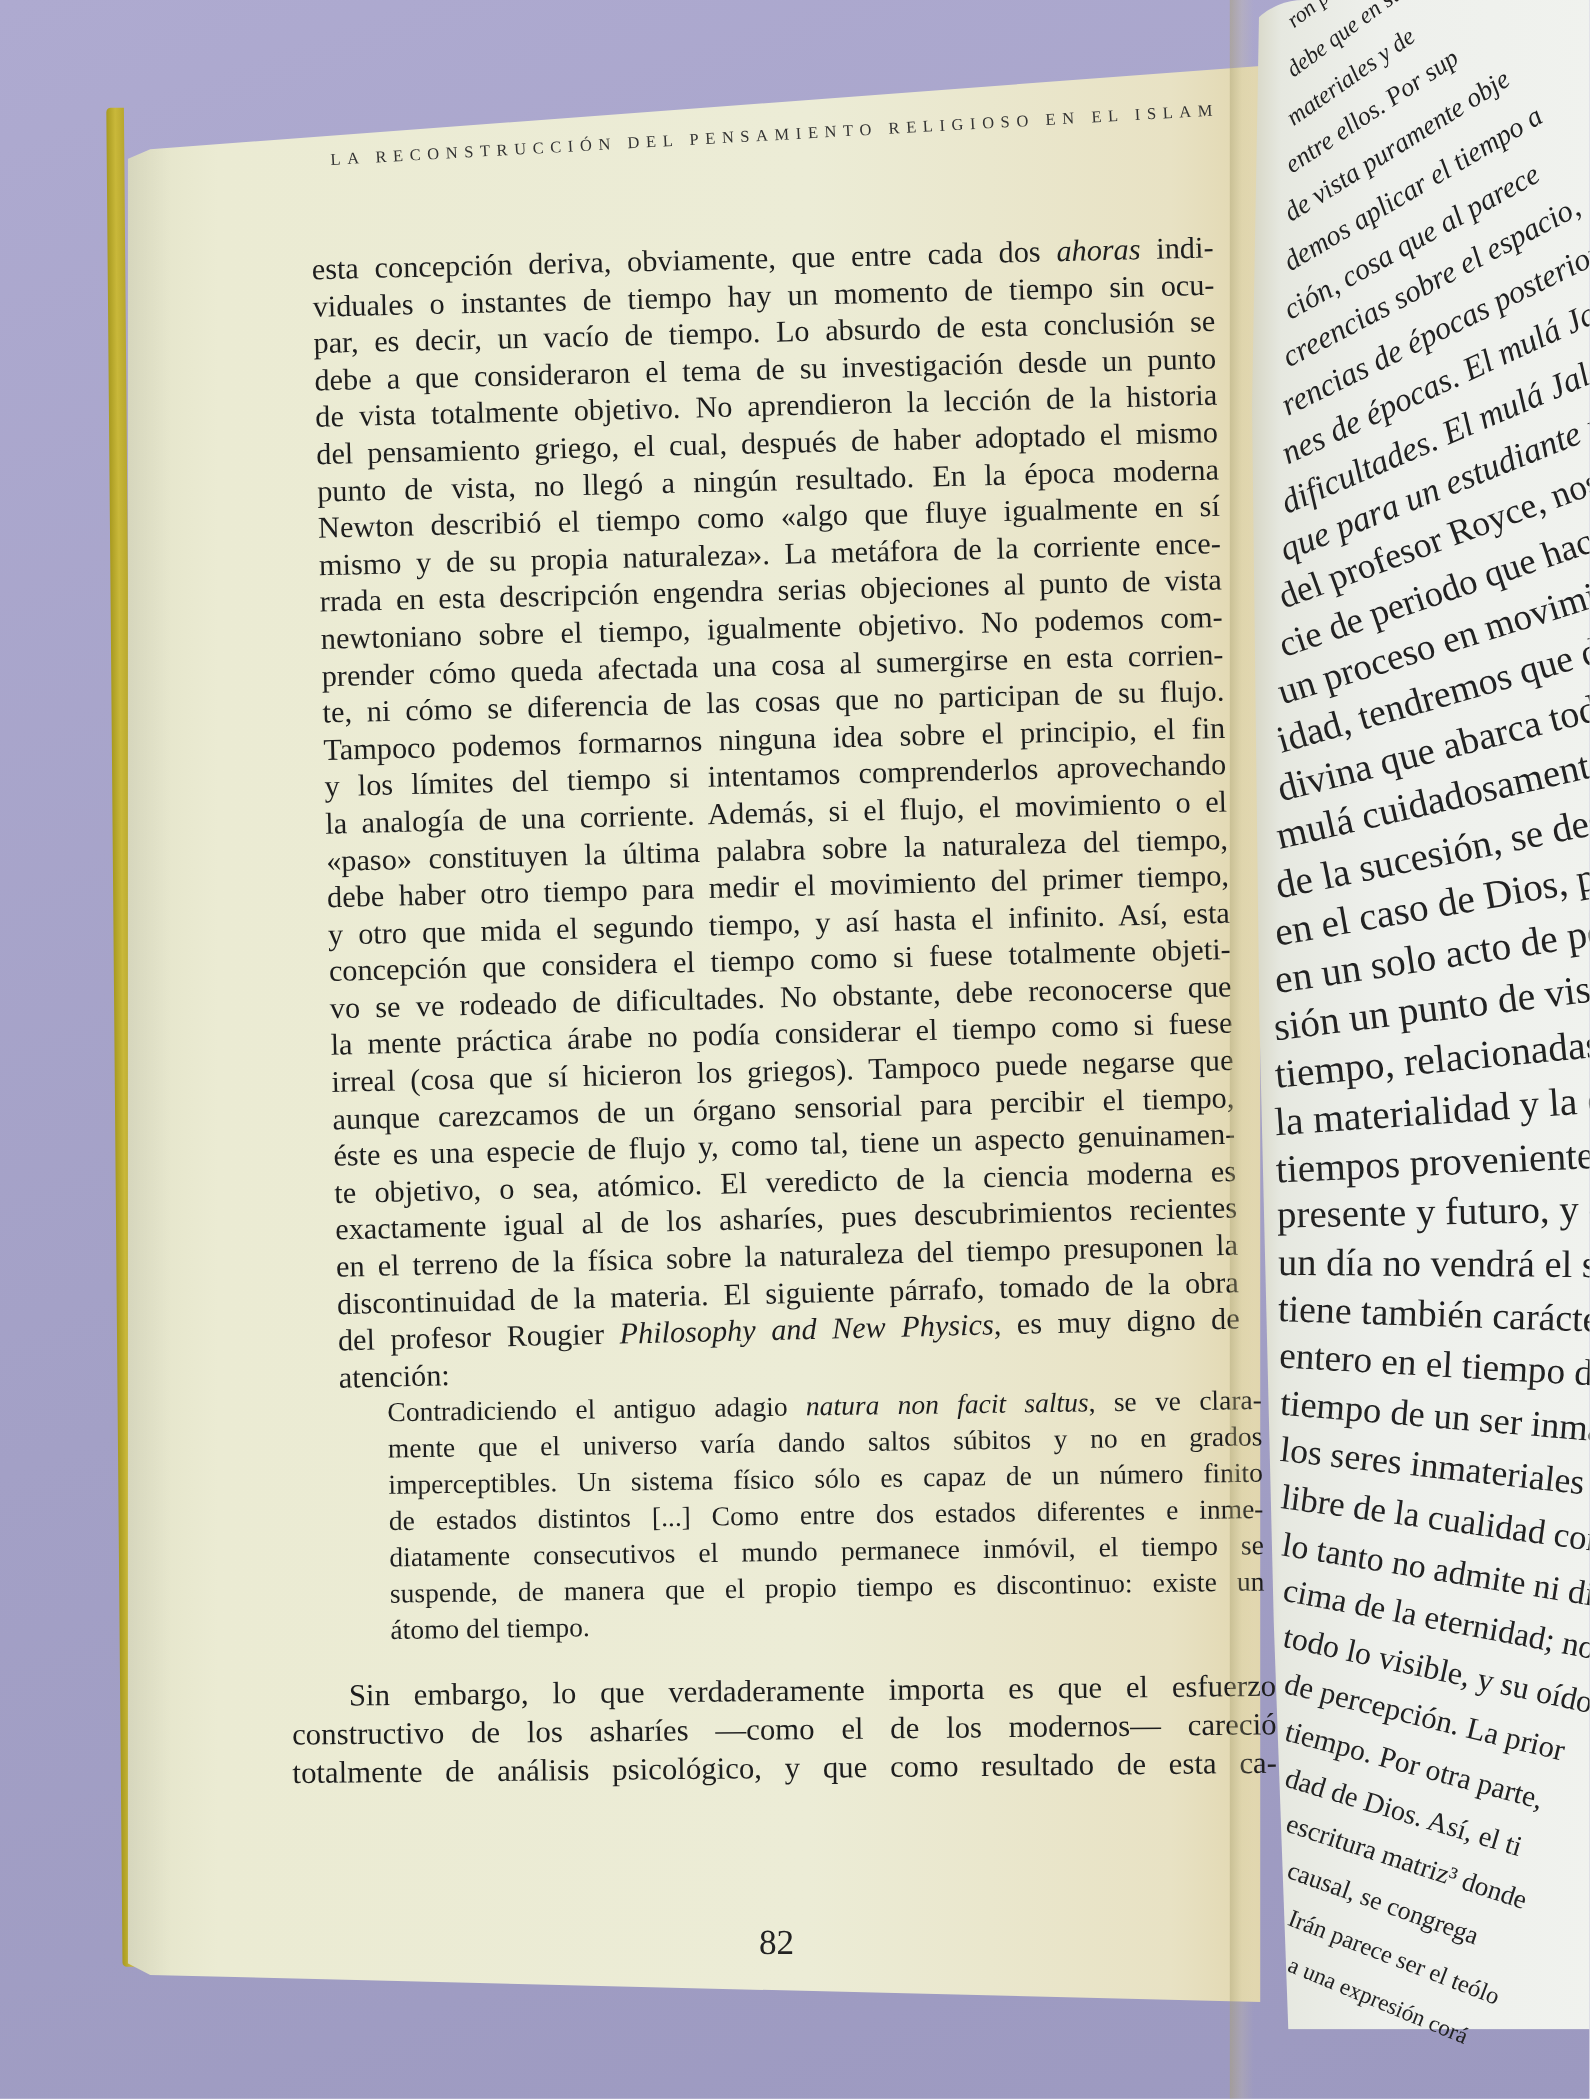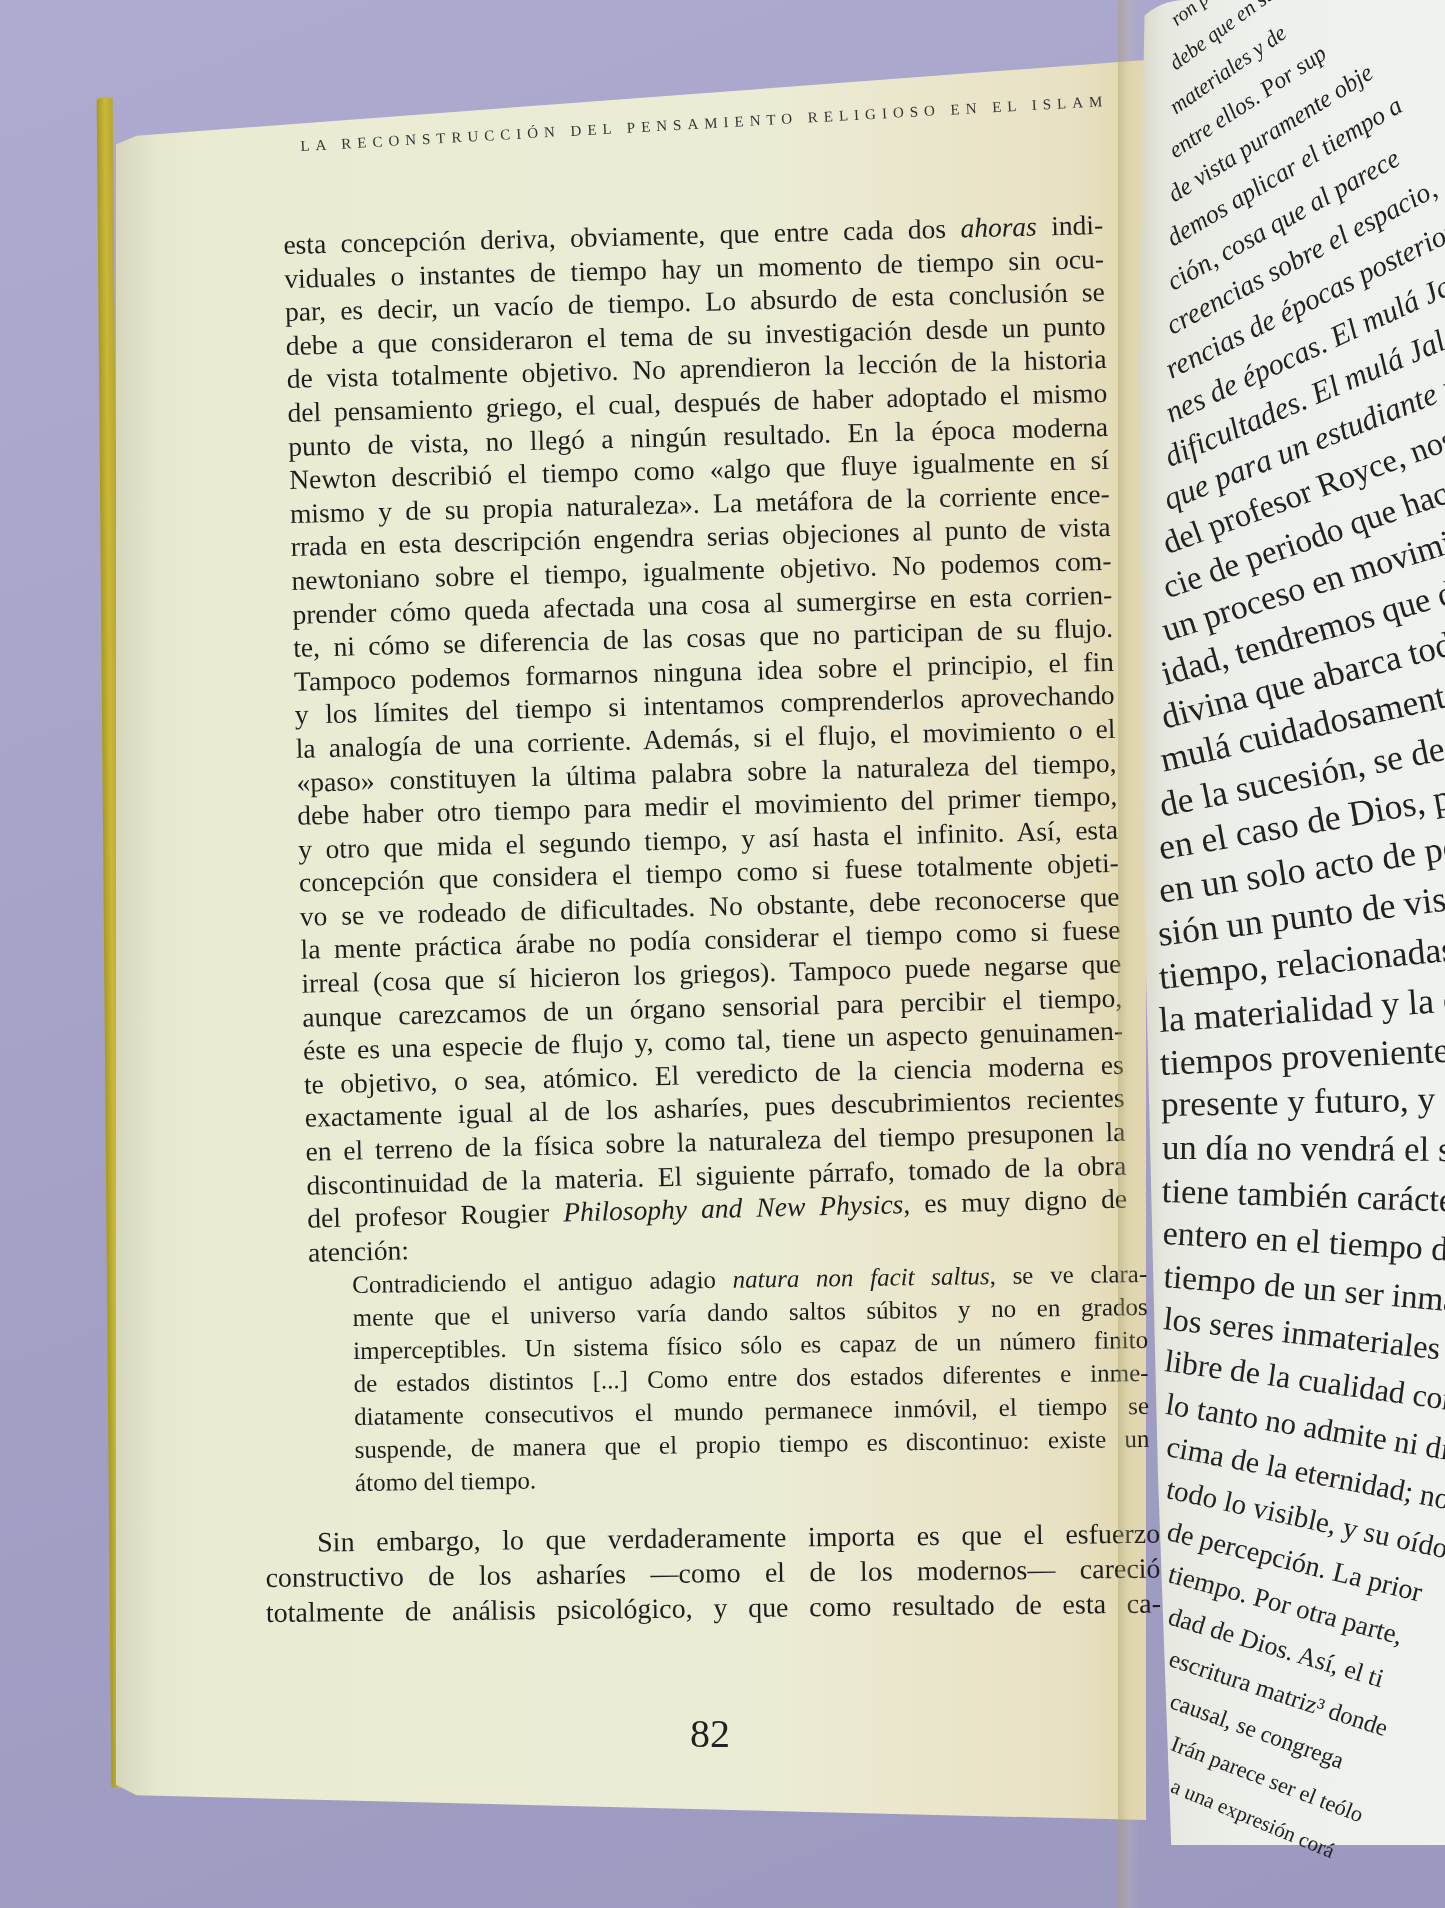--- a/index.html
+++ b/index.html
@@ -23,22 +23,22 @@
   .quote{position:absolute;left:352px;top:1268px;width:795px;
        font-family:"Liberation Serif",serif;font-size:25px;line-height:33px;color:#1e1e1e;
        transform:rotate(-0.8deg);transform-origin:left top;}
   .quote .line{display:block;white-space:nowrap;text-align:justify;text-align-last:justify;}
   .quote .line.last{text-align-last:left;}
   .closing{position:absolute;left:265px;top:1525px;width:895px;
        font-family:"Liberation Serif",serif;font-size:28px;line-height:35px;color:#1e1e1e;
        transform:rotate(-0.6deg);transform-origin:left top;}
   .closing .line{display:block;white-space:nowrap;text-align:justify;text-align-last:justify;}
   .closing .line.indent{padding-left:52px;}
-  .page-number{position:absolute;left:690px;top:1710px;font-family:"Liberation Serif",serif;
-       font-size:40px;color:#222;}
+  .page-number{position:absolute;left:690px;top:1747px;font-family:"Liberation Serif",serif;
+       font-size:32px;color:#222;}
   .body-text .line.last{text-align-last:left;}
   i{font-style:italic;}
   .right-page{position:absolute;left:1125px;top:0;width:330px;height:1845px;
        background:linear-gradient(90deg,#cfcdb8 0%,#e6e8e0 12%,#eef0ec 40%,#f0f2ee 100%);
        border-radius:60px 0 0 0;
        clip-path:polygon(6% 0%,100% 0%,100% 100%,14% 100%,10% 80%,6% 50%,4% 20%);}
   .right-text{position:absolute;left:1150px;top:0;width:300px;height:1860px;overflow:hidden;
        font-family:"Liberation Serif",serif;color:#222;}
   .right-text .rline{position:absolute;white-space:nowrap;transform-origin:left center;}
   .right-shadow{position:absolute;left:1118px;top:0;width:22px;height:1908px;

